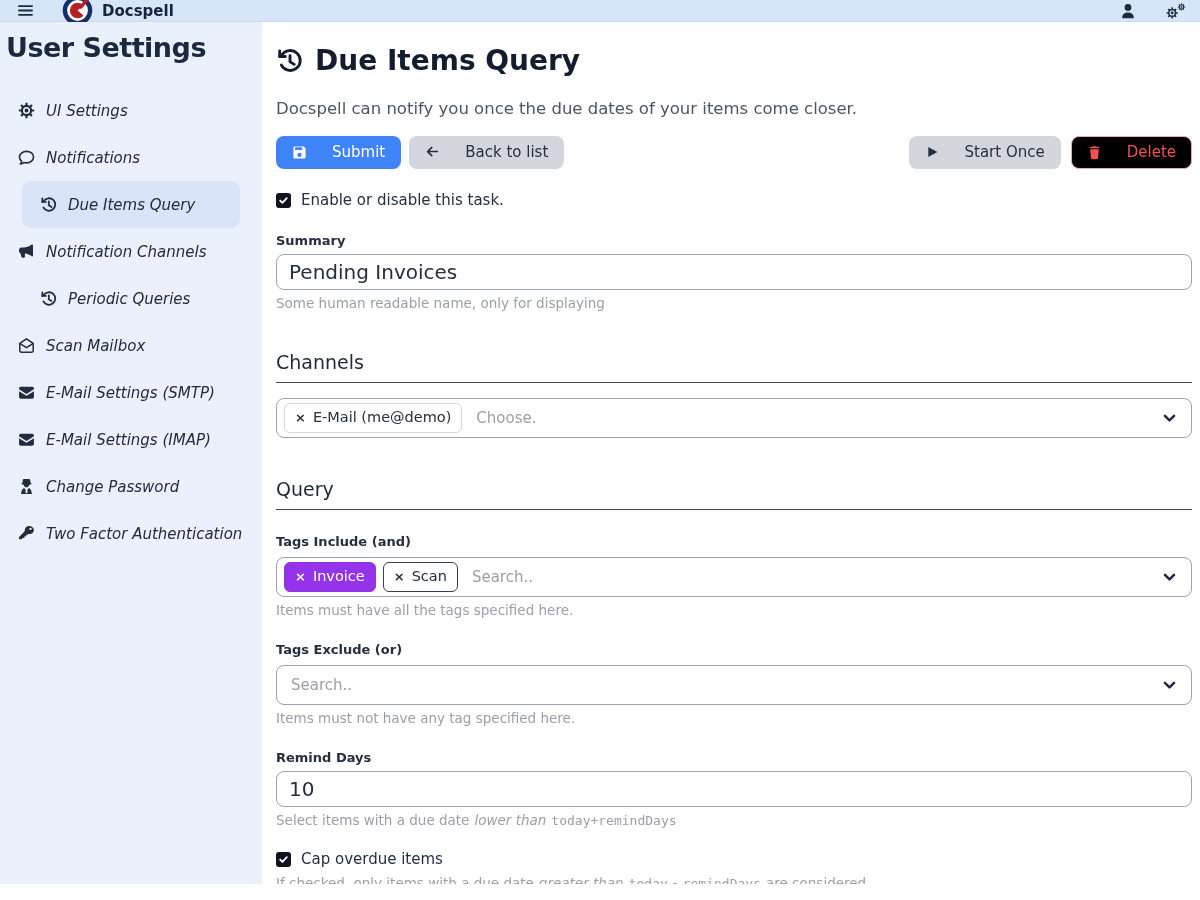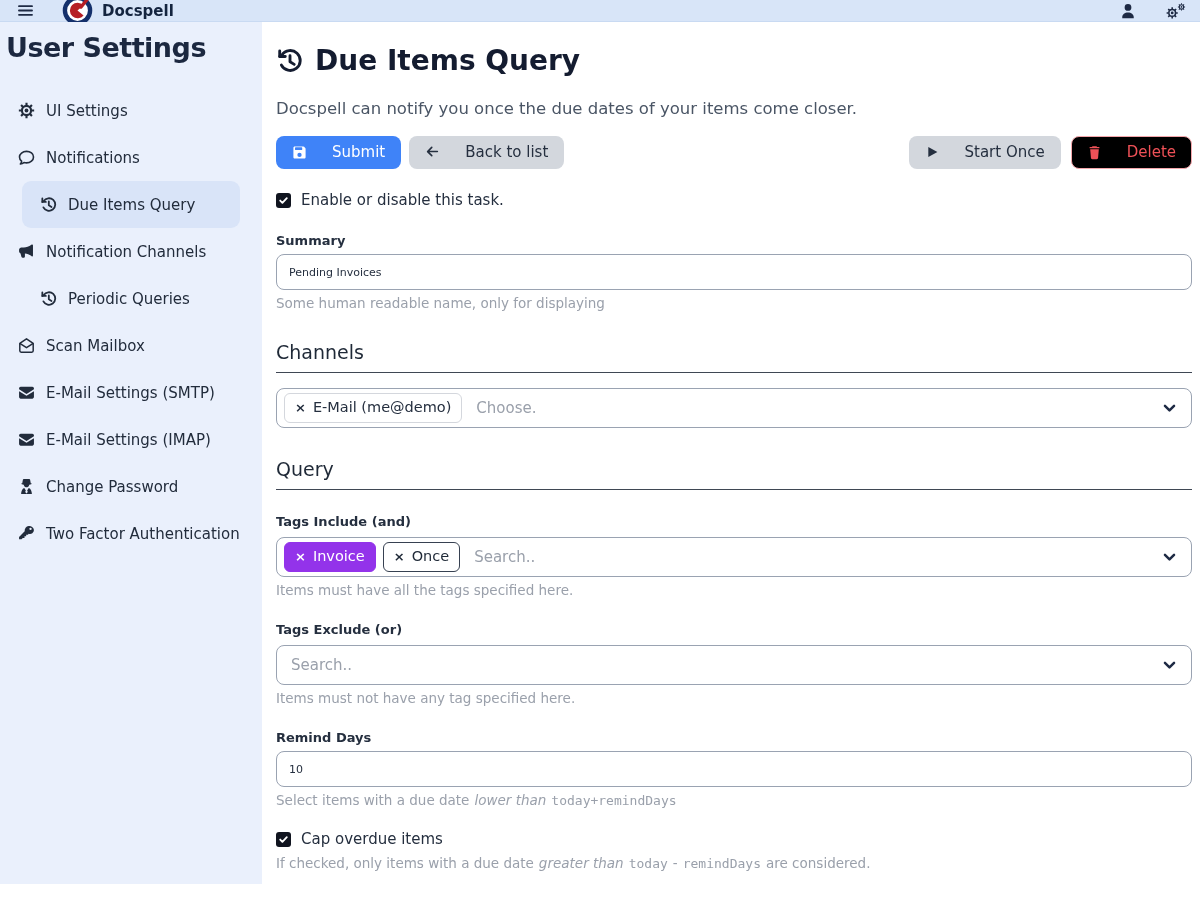--- a/index.html
+++ b/index.html
@@ -19,21 +19,21 @@
 
   
   .shell { display:flex; height:862px; }
   .sidebar { width:262px; background:#eaf0fc; height:100%; flex:none; padding-top:10px; }
   .main { flex:1; height:100%; padding:10px 8px 0 14px; overflow:hidden; }
 
   
   .sb-title { font-size:27px; font-weight:bold; color:#1c2840; padding-left:6px; letter-spacing:-0.5px; }
   .nav { margin-top:24px; }
   .nav-item { height:47px; display:flex; align-items:center; gap:11px; padding-left:18px;
-    font-size:15px; color:#222c3c; cursor:pointer; }
+    font-size:15px; color:#222c3c; cursor:pointer;font-style:italic; }
   .nav-item.sub { padding-left:40px; }
   .nav-item.active { background:#d9e4f8; border-radius:9px; margin:0 22px 0 22px; padding-left:18px; }
   .nav-icon { width:17px; height:17px; flex:none; color:#222c3c; display:flex; align-items:center; }
   .nav-icon svg { width:17px; height:17px; }
 
   
   .page-title { display:flex; align-items:center; gap:12px; margin-top:12px;
     font-size:28px; font-weight:bold; color:#141c30; }
   .page-title svg { width:27px; height:27px; }
   .page-sub { margin-top:22px; font-size:16.5px; color:#4a5565; }
@@ -51,28 +51,28 @@
   .btn-danger { background:#000000; color:#ef5157; border-color:#f4a6ab; }
 
   
   .check-row { margin-top:22px; display:flex; align-items:center; gap:10px; font-size:15px; }
   .checkbox { width:15px; height:15px; background:#10141f; border-radius:3px; flex:none;
     display:flex; align-items:center; justify-content:center; cursor:pointer; }
   .checkbox svg { width:11px; height:11px; }
 
   .field-label { margin-top:24px; font-size:13px; font-weight:bold; color:#252f3f; }
   .text-input { margin-top:6px; width:100%; height:36px; border:1px solid #9aa3b2; border-radius:8px;
-    padding:0 12px; font-size:11px; color:#252f3f; background:#fff; outline:none;
+    padding:0 12px; font-size:20px; color:#252f3f; background:#fff; outline:none;
     font-family:inherit; }
   .helper { margin-top:5px; font-size:13.5px; color:#9aa0ab; }
   .helper em { font-style:italic; }
   .helper code { font-family:"DejaVu Sans Mono","Liberation Mono",monospace; font-size:13px; }
   .sp { margin-left:5px; }
 
-  .section-title { margin-top:30px; font-size:19px; color:#1f2937; font-weight:400;
+  .section-title { margin-top:40px; font-size:19px; color:#1f2937; font-weight:400;
     padding-bottom:9px; border-bottom:1px solid #3f4754; }
 
   .select { margin-top:15px; position:relative; border:1px solid #9aa3b2; border-radius:8px;
     min-height:40px; display:flex; align-items:center; padding:4px 40px 4px 7px; gap:7px;
     background:#fff; cursor:pointer; }
   .select .chevron { position:absolute; right:15px; top:50%; transform:translateY(-50%);
     width:13px; height:11px; color:#1e2a44; }
   .select .placeholder { color:#9aa0ab; font-size:15px; margin-left:7px; }
   .chip { display:inline-flex; align-items:center; gap:7px; font-size:14.5px; border-radius:6px;
     padding:5px 10px; line-height:1.2; }
@@ -340,21 +340,21 @@
     <h2 class="section-title">Query</h2>
 
     <div class="field-label">Tags Include (and)</div>
     <div class="select" style="margin-top:8px;">
       <span class="chip chip-purple">
         <span class="x">×</span>
         <span>Invoice</span>
       </span>
       <span class="chip chip-outline">
         <span class="x">×</span>
-        <span>Once</span>
+        <span>Scan</span>
       </span>
       <span class="placeholder">Search..</span>
       <svg class="chevron">
           <use href="#i-chevron-down"></use>
         </svg>
     </div>
     <div class="helper">Items must have all the tags specified here.</div>
 
     <div class="field-label">Tags Exclude (or)</div>
     <div class="select" style="margin-top:8px;">

